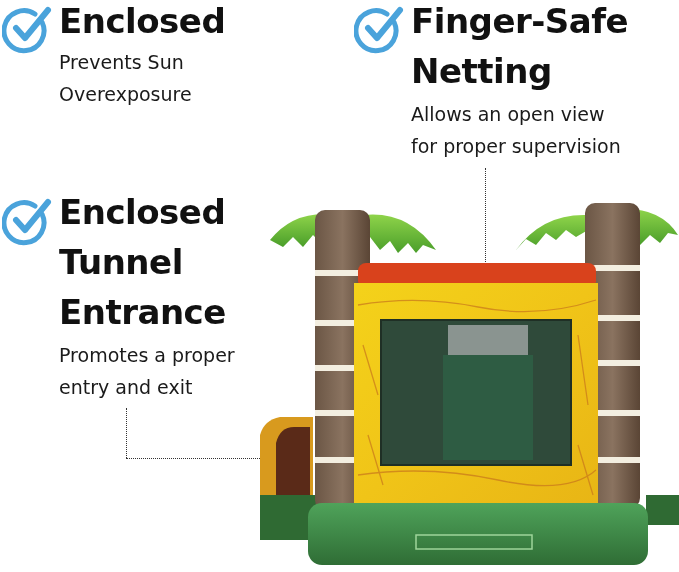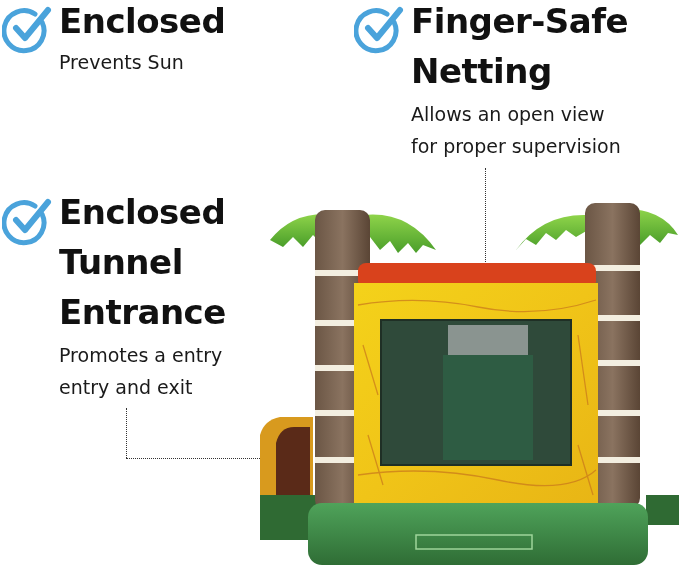--- a/index.html
+++ b/index.html
@@ -16,20 +16,21 @@
 <body>
 
 <div class="feature" style="left:0; top:0;">
   <svg class="check" style="left:2px; top:4px;" viewBox="0 0 50 50">
     <path d="M40 18 A20 20 0 1 1 33 10" fill="none" stroke="#4aa3db" stroke-width="5" stroke-linecap="round"></path>
     <path d="M14 24 L23 34 L46 6" fill="none" stroke="#4aa3db" stroke-width="6" stroke-linecap="round" stroke-linejoin="round"></path>
   </svg>
   <div style="position:absolute; left:59px; top:-4px; width:280px;">
     <div class="title">Enclosed</div>
     <div class="desc" style="margin-top:0px;">Prevents Sun</div>
+    <div class="desc">Overexposure</div>
   </div>
 </div>
 
 <div class="feature" style="left:354px; top:0;">
   <svg class="check" style="left:0px; top:4px;" viewBox="0 0 50 50">
     <path d="M40 18 A20 20 0 1 1 33 10" fill="none" stroke="#4aa3db" stroke-width="5" stroke-linecap="round"></path>
     <path d="M14 24 L23 34 L46 6" fill="none" stroke="#4aa3db" stroke-width="6" stroke-linecap="round" stroke-linejoin="round"></path>
   </svg>
   <div style="position:absolute; left:57px; top:-4px; width:320px;">
     <div class="title">Finger-Safe</div>
@@ -41,21 +42,21 @@
 
 <div class="feature" style="left:0; top:190px;">
   <svg class="check" style="left:2px; top:6px;" viewBox="0 0 50 50">
     <path d="M40 18 A20 20 0 1 1 33 10" fill="none" stroke="#4aa3db" stroke-width="5" stroke-linecap="round"></path>
     <path d="M14 24 L23 34 L46 6" fill="none" stroke="#4aa3db" stroke-width="6" stroke-linecap="round" stroke-linejoin="round"></path>
   </svg>
   <div style="position:absolute; left:59px; top:-3px; width:260px;">
     <div class="title">Enclosed</div>
     <div class="title">Tunnel</div>
     <div class="title">Entrance</div>
-    <div class="desc" style="margin-top:2px;">Promotes a entry</div>
+    <div class="desc" style="margin-top:2px;">Promotes a proper</div>
     <div class="desc">entry and exit</div>
   </div>
 </div>
 
 <div class="leader" style="left:485px; top:168px; height:150px; border-left-width:1px;"></div>
 <div class="leader" style="left:126px; top:408px; height:50px; border-left-width:1px;"></div>
 <div class="leader" style="left:126px; top:458px; width:136px; border-top-width:1px;"></div>
 
 <svg class="product" viewBox="0 0 421 377">
   <defs>

